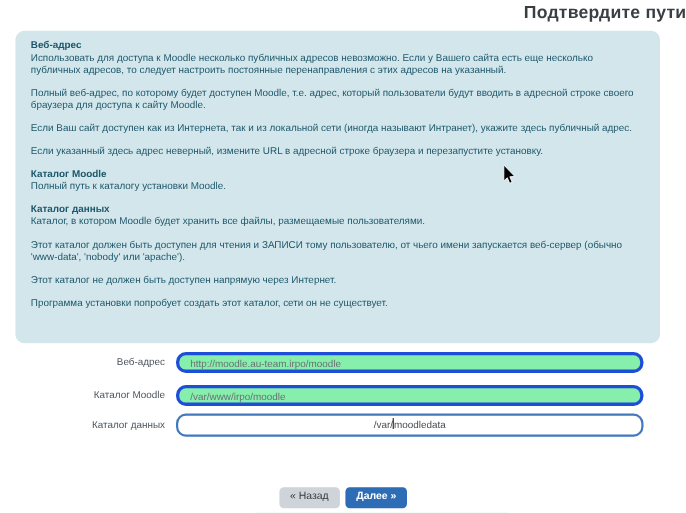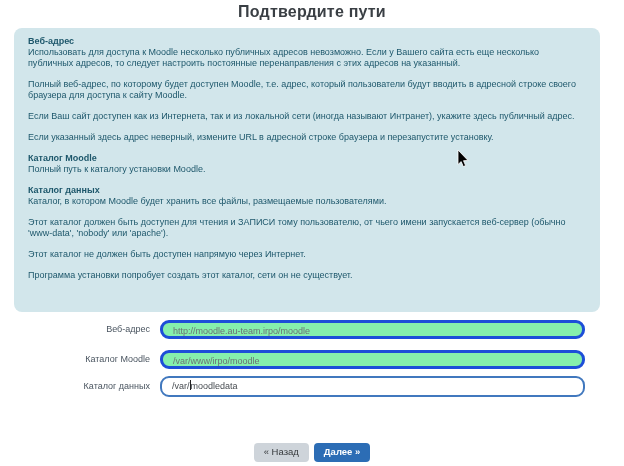--- a/index.html
+++ b/index.html
@@ -7,21 +7,21 @@
     width: 624px; height: 466px;
     background: #ffffff;
     font-family: "Liberation Sans", sans-serif;
     overflow: hidden;
     position: relative;
   }
   .page { position: absolute; left: 0; top: 0; width: 624px; height: 466px; }
 
   .title {
     position: absolute; top: 3px; left: 0; width: 624px;
-    text-align: center;
+    text-align: right;
     font-size: 16px; font-weight: bold; color: #3a3f44;
     letter-spacing: 0.2px;
   }
 
   .infobox {
     position: absolute; left: 14px; top: 28px; width: 586px; height: 284px;
     background: #d2e6eb;
     border-radius: 8px;
     padding: 8px 14px;
     color: #1d576b;
@@ -47,20 +47,21 @@
     line-height: 17px;
     padding: 0 10px;
     white-space: nowrap; overflow: hidden;
   }
   .input.focused {
     background: #ffffff;
     border: 2px solid #4178be;
     height: 21px;
     line-height: 17px;
     color: #474c51;
+    text-align: center;
   }
   .caret {
     display: inline-block; width: 1px; height: 10px;
     background: #222; vertical-align: -1px;
   }
 
   .errorbox {
     position: absolute; left: 14px; top: 409px; width: 587px; height: 28px;
     background: #f8dadb;
     border: 1px solid #f2c6c9;

